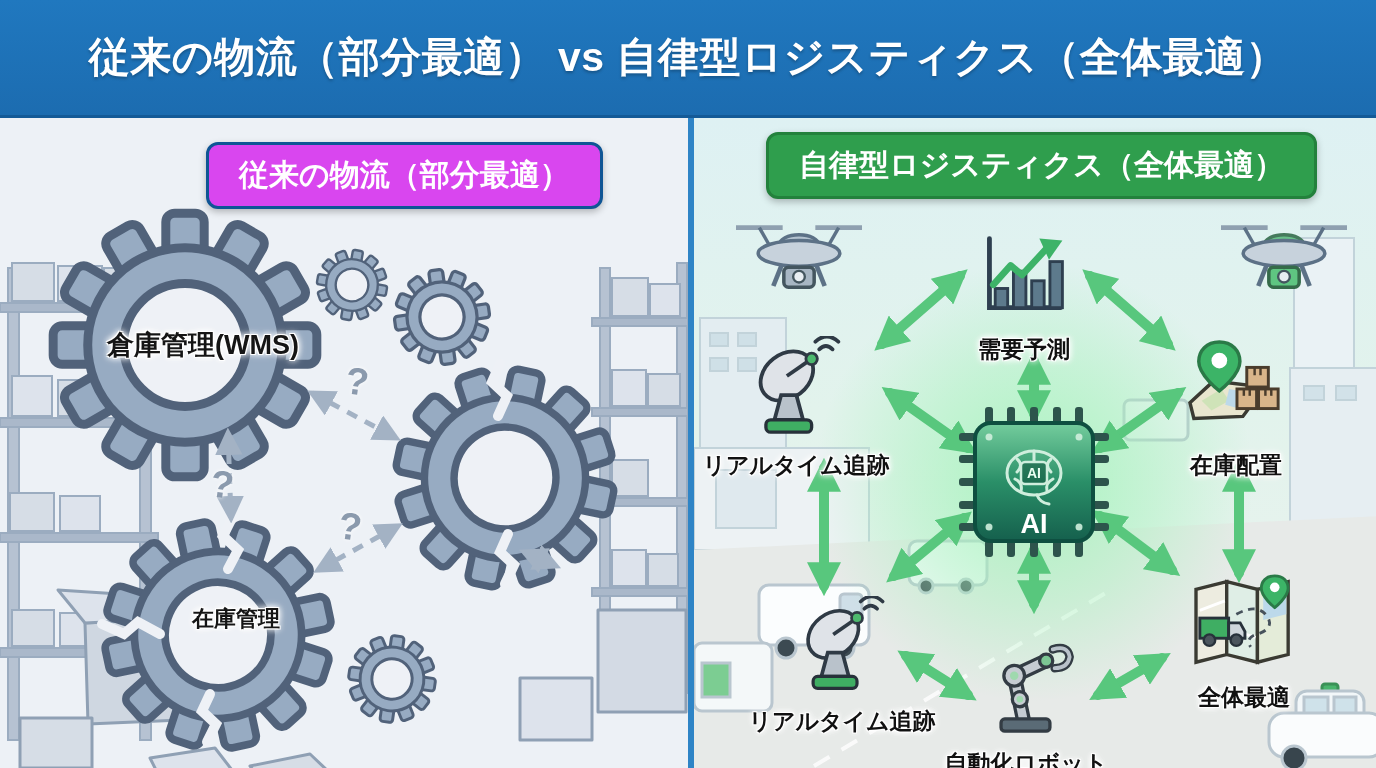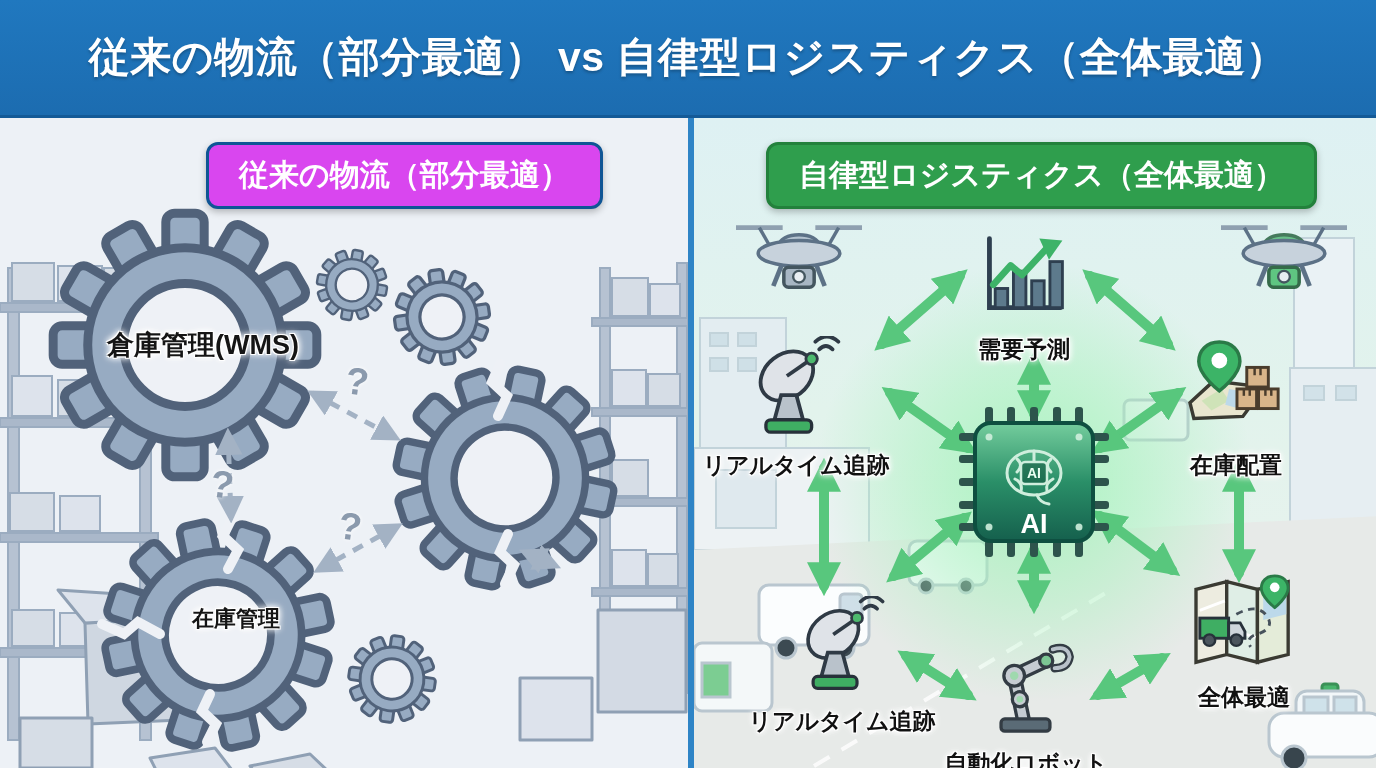--- a/index.html
+++ b/index.html
@@ -16,21 +16,21 @@
   
   .panels{position:absolute;left:0;top:118px;width:1376px;height:650px;display:flex;}
   .panel{position:relative;height:650px;overflow:hidden;}
   .panel.left{width:688px;background:#edf1f6;}
   .panel.right{width:688px;border-left:6px solid #2e84c6;box-sizing:border-box;
     background:linear-gradient(180deg,#def1f3 0%,#e2f3ec 45%,#ecf2ef 100%);}
 
   .panel-label{position:absolute;z-index:6;color:#fff;font-weight:800;font-size:30px;white-space:nowrap;
     padding:10px 30px;border-radius:12px;box-shadow:0 3px 7px rgba(0,0,0,.25);}
   .panel-label.blue{left:162px;top:24px;background:#d946ef;border:3px solid #0f5595;margin-left:44px;}
-  .panel-label.green{left:72px;top:24px;background:#2f9e4d;border:3px solid #23813c;}
+  .panel-label.green{left:72px;top:14px;background:#2f9e4d;border:3px solid #23813c;}
 
   
   .bg-svg,.fg-svg{position:absolute;left:0;top:0;}
   .gear-label{position:absolute;z-index:5;transform:translate(-50%,-50%);font-weight:800;color:#151515;white-space:nowrap;
     text-shadow:0 0 6px #fff,0 0 6px #fff,0 0 10px #fff,1px 1px 0 #fff,-1px -1px 0 #fff,1px -1px 0 #fff,-1px 1px 0 #fff;padding-left:36px;}
   .q-mark{position:absolute;z-index:4;transform:translate(-50%,-50%) rotate(8deg);font-size:38px;font-weight:800;color:#8b9aad;
     text-shadow:0 0 4px #fff;}
 
   
   .glow{position:absolute;left:112px;top:136px;width:456px;height:456px;z-index:1;border-radius:50%;

